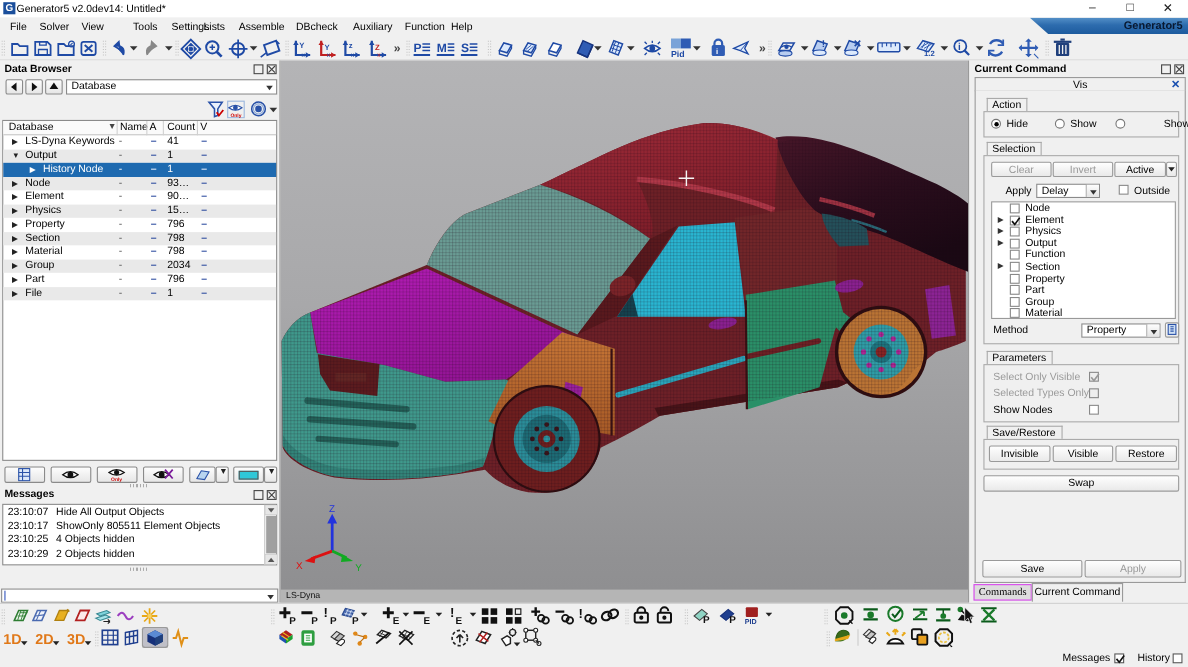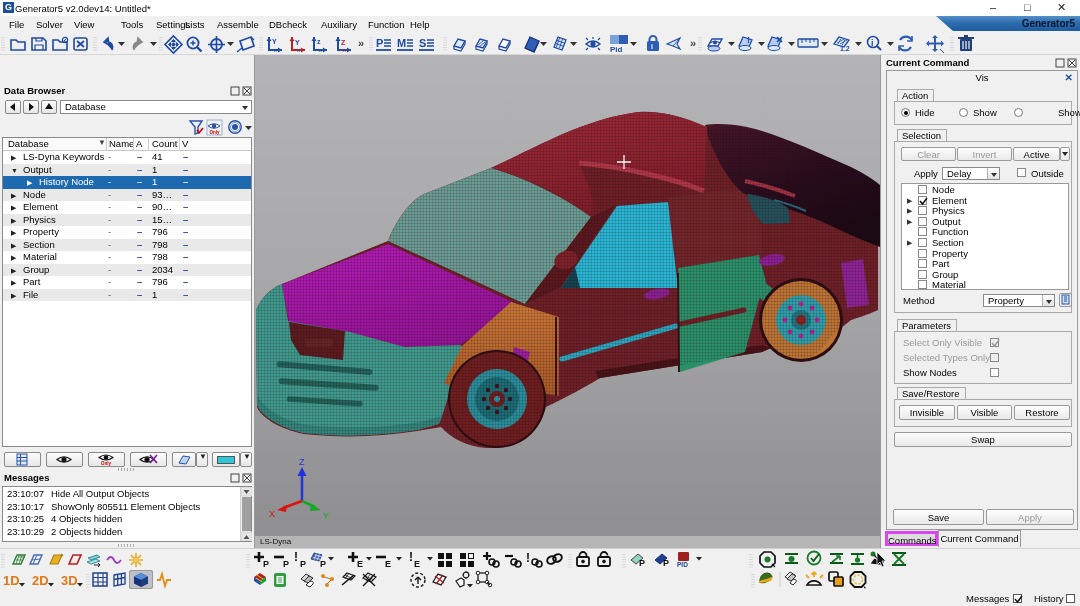--- a/index.html
+++ b/index.html
@@ -8,21 +8,21 @@
 #titlebar { position:absolute; left:0; top:0; width:1080px; height:16px; background:#ffffff; }
 #appicon { position:absolute; left:3px; top:2px; width:11px; height:11px; background:#1b4f9c; color:#fff; font-weight:bold; font-size:9px; text-align:center; line-height:11px; }
 #titletext { position:absolute; left:15px; top:2.5px; font-size:9.5px; }
 .winbtn { position:absolute; top:0px; font-size:11px; color:#222; }
 #menubar { position:absolute; left:0; top:16px; width:1080px; height:17px; background:#f0f0f0; }
 #menubar span { position:absolute; top:3px; }
 #gen5tab { position:absolute; left:936px; top:16px; width:144px; height:15px; background:linear-gradient(180deg,#5490c8 0%,#2d6cae 45%,#1d5b9e 100%); clip-path:polygon(0 0,144px 0,144px 15px,17px 15px); }
 #gen5tab span { position:absolute; right:5px; top:2px; font-weight:bold; color:#081830; font-size:10px; }
 #toolbar { position:absolute; left:0; top:33px; width:1080px; height:22px; background:#f0f0f0; border-bottom:1px solid #d8d8d8; }
 
-#leftpanel { position:absolute; left:0; top:55px; width:254px; height:493px; background:#f0f0f0;margin-top:28px; }
+#leftpanel { position:absolute; left:0; top:55px; width:254px; height:493px; background:#f0f0f0; }
 .panelhead { font-weight:bold; font-size:9.5px; padding:2px 0 0 4px; height:15px; }
 .winicons { position:absolute; right:2px; width:22px; height:10px; }
 .tbtn { position:absolute; border:1px solid #8a8a8a; background:linear-gradient(180deg,#fdfdfd,#e6e6e6); border-radius:2px; }
 #navrow { position:absolute; left:0; top:17px; width:254px; height:16px; }
 #dbcombo { position:absolute; left:60px; top:0px; width:192px; height:14px; background:#fff; border:1px solid #8a8a8a; padding-left:4px; line-height:12px; }
 #filterrow { position:absolute; left:0; top:36px; width:254px; height:17px; }
 #tree { position:absolute; left:2px; top:54px; width:250px; height:310px; background:#fff; border:1px solid #8a8a8a; }
 #treehead { position:absolute; left:0; top:0; width:248px; height:13px; border-bottom:1px solid #c8c8c8; background:#fafafa; }
 #treehead span { position:absolute; top:0px; }
 .colline { position:absolute; top:0; width:1px; height:13px; background:#d0d0d0; }
@@ -737,21 +737,21 @@
     <div class="gbox" style="left:7px;top:317px;width:178px;height:28px;"></div>
     <div class="btn" style="left:12px;top:323px;width:56px;height:15px;line-height:14px;">Invisible</div>
     <div class="btn" style="left:70px;top:323px;width:55px;height:15px;line-height:14px;">Visible</div>
     <div class="btn" style="left:127px;top:323px;width:56px;height:15px;line-height:14px;">Restore</div>
     <div class="btn" style="left:7px;top:350px;width:178px;height:15px;line-height:14px;">Swap</div>
 
     <div class="btn" style="left:6px;top:427px;width:91px;height:16px;line-height:15px;">Save</div>
     <div class="btn gray" style="left:99px;top:427px;width:88px;height:16px;line-height:15px;">Apply</div>
   </div>
 
-  <div style="position:absolute;left:4px;top:476px;width:53px;height:15px;background:#ddd;border:3px solid #d946ef;text-align:center;line-height:14px;">Commands</div>
+  <div style="position:absolute;left:4px;top:476px;width:53px;height:15px;background:#ddd;border:1px solid #d946ef;text-align:center;line-height:14px;font-family:Liberation Serif, serif;">Commands</div>
   <div style="position:absolute;left:57px;top:475px;width:83px;height:17px;background:#f0f0f0;border:1px solid #9a9a9a;border-bottom:none;text-align:center;line-height:15px;">Current Command</div>
 </div>
 
 <div id="bottombar"><svg id="botsvg" width="1080" height="47">
 <defs>
 <g id="dd2">
           <path d="M0 0l3 3.5L6 0z" fill="#222"></path>
         </g>
 <g id="slant">
           <path d="M3 12L7 3h8l-4 9z"></path>

